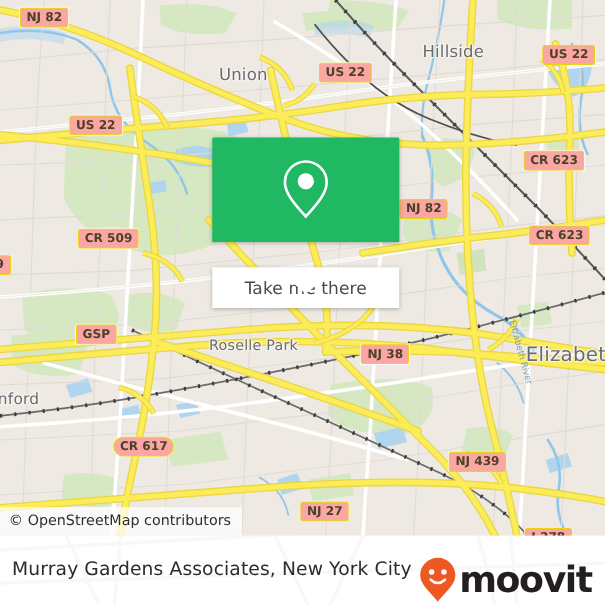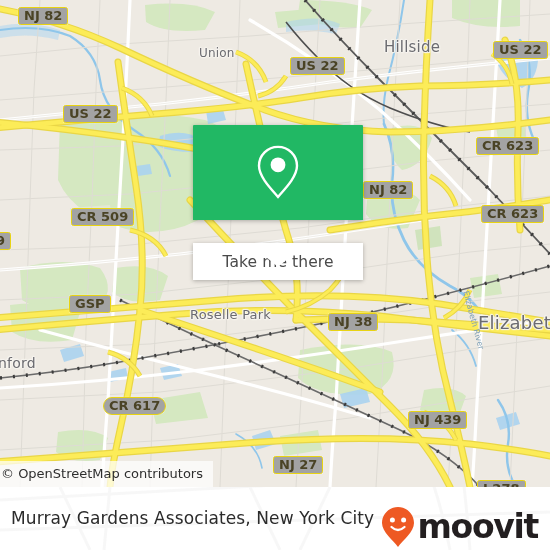--- a/index.html
+++ b/index.html
@@ -13,33 +13,33 @@
   #map svg{position:absolute;left:0;top:0;}
 
   
   .place-label{position:absolute;font-family:"DejaVu Sans",sans-serif;
        color:#6b6b70;white-space:pre;text-align:center;
        text-shadow:1px 0 1px #f6f4ef,-1px 0 1px #f6f4ef,0 1px 1px #f6f4ef,0 -1px 1px #f6f4ef,
                    1px 1px 1px #f6f4ef,-1px -1px 1px #f6f4ef;
        pointer-events:none;letter-spacing:.2px;}
 
   
-  .shield{position:absolute;background:#a3a3a3;border:1.6px solid #e8d312;
+  .shield{position:absolute;background:#fca5a5;border:1.6px solid #e8d312;
        border-radius:2.5px;color:#4a4325;font-family:"DejaVu Sans",sans-serif;
-       font-weight:bold;font-size:13px;line-height:15px;height:16px;
+       font-weight:bold;font-size:11px;line-height:15px;height:16px;
        padding:0 5px;white-space:nowrap;text-align:center;
        box-shadow:0 0 1px rgba(255,255,255,.9);}
 
   .river-label{position:absolute;font-family:"DejaVu Sans",sans-serif;
        font-size:8px;color:#7e9fb5;white-space:nowrap;
        transform-origin:0 0;}
 
   
   #attrib{position:absolute;left:0;bottom:0;height:26px;line-height:26px;
-       background:rgba(255,255,255,.72);padding:0 10px 0 1px;
+       background:rgba(255,255,255,.72);padding:0 10px 0 8px;
        font-family:"DejaVu Sans",sans-serif;font-size:13px;color:#2e2e2e;
        white-space:nowrap;}
 
   
   #popup{position:absolute;left:193px;top:125px;width:170px;
        filter:drop-shadow(0 1px 2px rgba(0,0,0,.28));}
   #popup-head{height:95px;background:#21b864;position:relative;
        border-radius:1px 1px 0 0;}
   #pin-icon{position:absolute;left:50%;top:50%;transform:translate(-50%,-52%);}
   #popup-foot{height:37px;background:#fff;display:flex;align-items:center;
@@ -226,21 +226,21 @@
         <path d="M130 230 Q156 236 166 256"></path>
         <path d="M286 312 Q312 306 330 290 Q344 276 348 258"></path>
         <path d="M430 176 Q450 186 456 206"></path>
         <path d="M444 318 Q462 308 470 290"></path>
         <path d="M424 412 Q446 420 456 440"></path>
         <path d="M108 352 Q130 358 140 376"></path>
         <path d="M492 54 Q508 64 512 84"></path>
       </g>
     </svg>
 
-    <div class="place-label" style="left:199px;top:46px;font-size:12px;text-align:right;">Union</div>
+    <div class="place-label" style="left:199px;top:59px;font-size:15px;text-align:right;">Union</div>
     <div class="place-label" style="left:384px;top:38px;font-size:15px;">Hillside</div>
     <div class="place-label" style="left:190px;top:308px;font-size:13px;width:68px;line-height:14px;">Roselle Park</div>
     <div class="place-label" style="left:478px;top:312px;font-size:18px;">Elizabeth</div>
     <div class="place-label" style="left:-2px;top:355px;font-size:14px;">nford</div>
 
     <div class="river-label" style="left:470px;top:290px;transform:rotate(75deg);">Elizabeth River</div>
 
     <div class="shield" style="left:18px;top:7px;">NJ 82</div>
     <div class="shield" style="left:290px;top:57px;">US 22</div>
     <div class="shield" style="left:493px;top:41px;">US 22</div>

